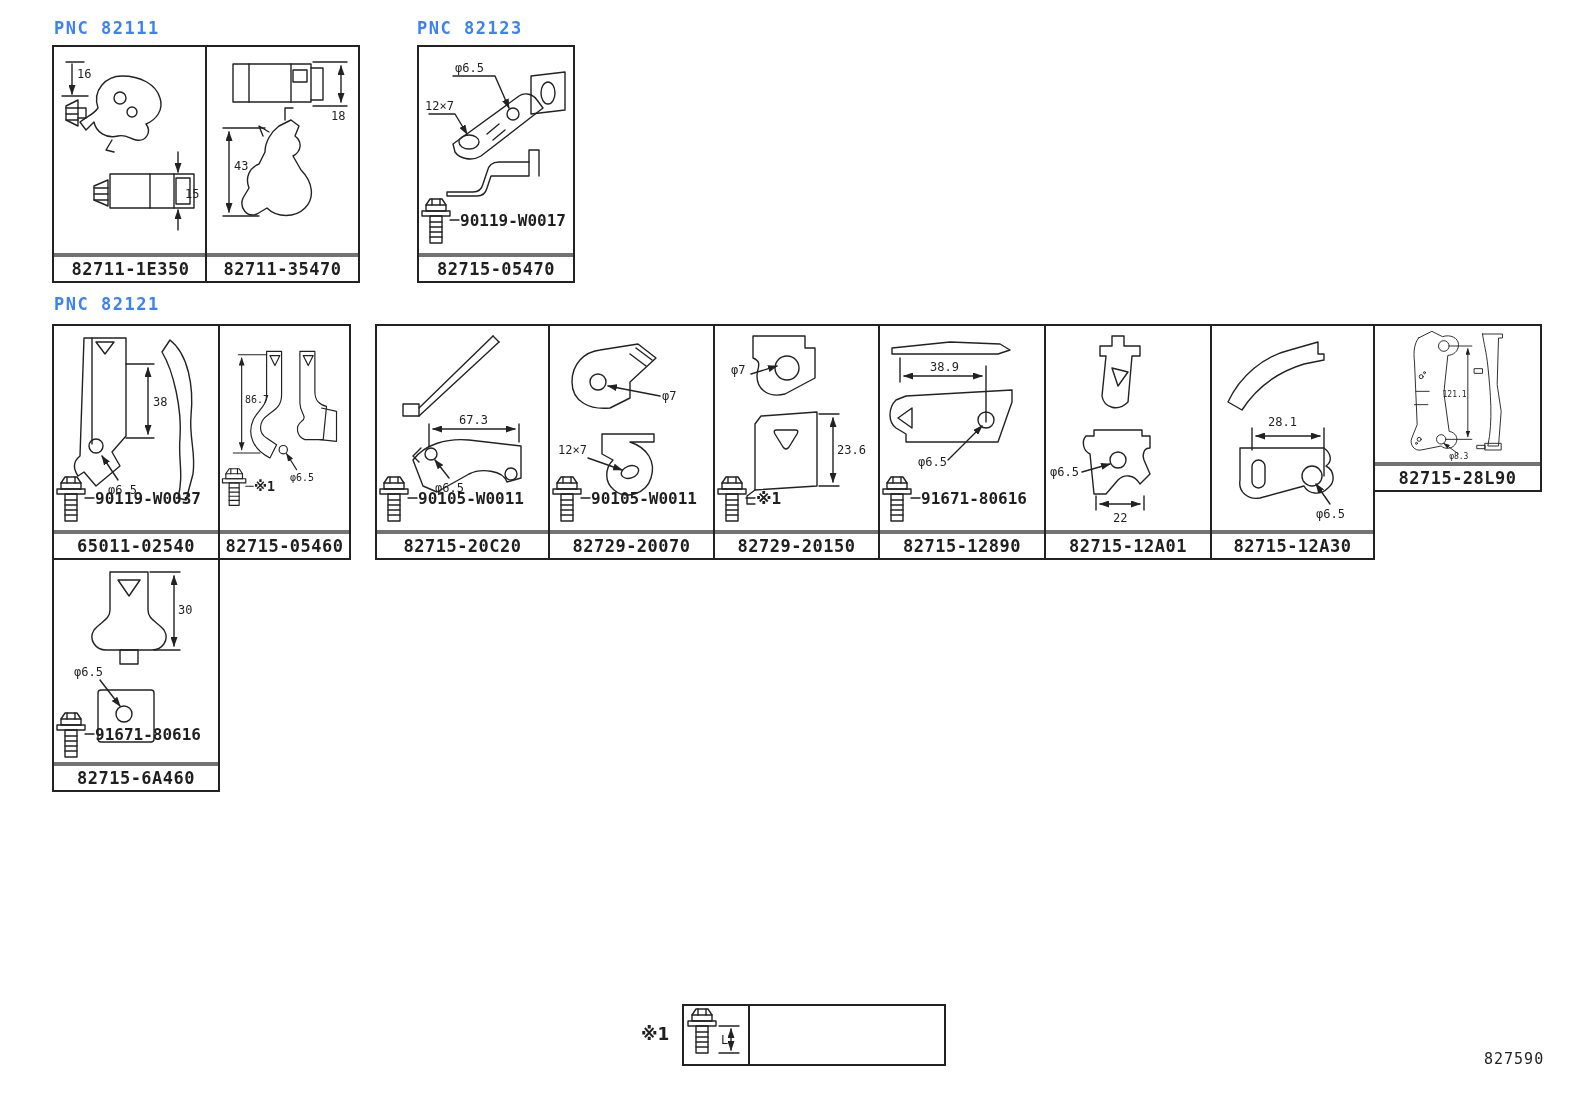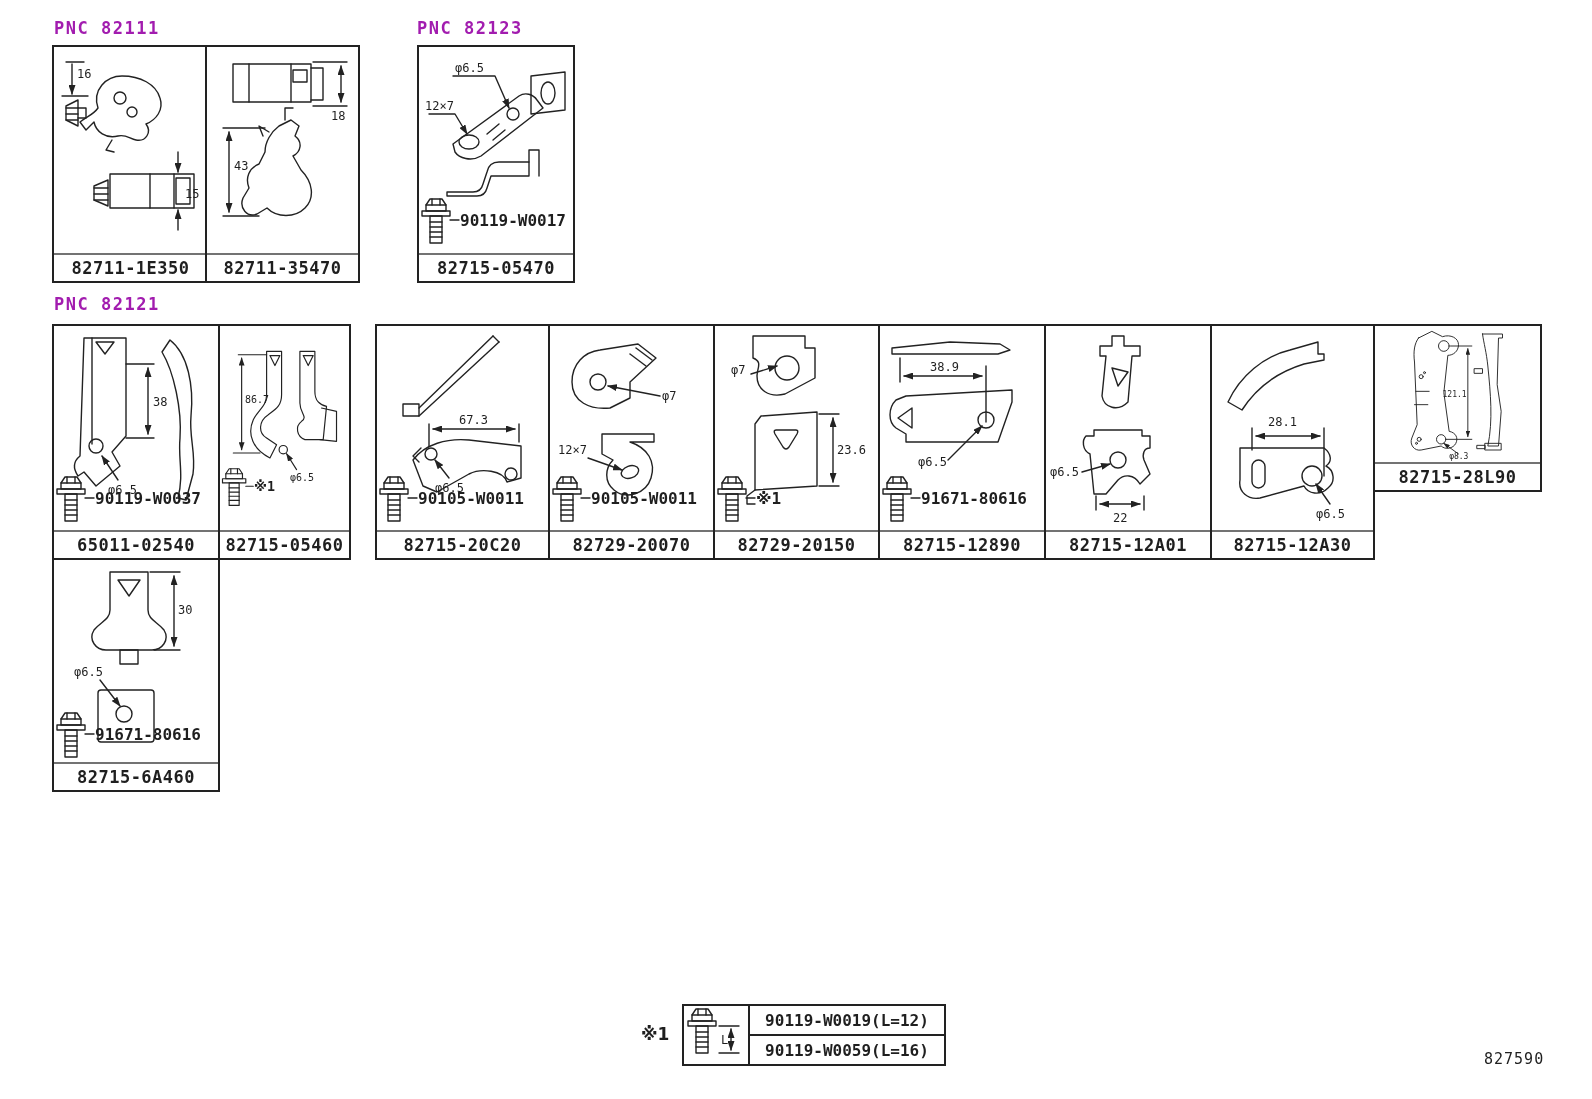--- a/index.html
+++ b/index.html
@@ -1,25 +1,25 @@
 <!DOCTYPE html>
 <html><head>
 <meta charset="utf-8">
 <style>
   * { margin:0; padding:0; box-sizing:border-box; }
   html,body { background:#fff; }
   body { width:1592px; height:1099px; position:relative; font-family:"DejaVu Sans Mono", monospace; color:#1f1f1f; }
   #canvas { position:absolute; left:0; top:0; width:1592px; height:1099px; background:#fff; overflow:hidden; }
 
-  .pnc-label { position:absolute; font:600 17px "DejaVu Sans Mono", monospace; letter-spacing:1.5px; color:#a21caf; white-space:nowrap; }
+  .pnc-label { position:absolute; font:600 17px "DejaVu Sans Mono", monospace; letter-spacing:1.5px; color:#3b82f6; white-space:nowrap; }
 
   .cell { position:absolute; border:2px solid #222; background:#fff; display:flex; flex-direction:column;justify-content:space-between; }
   .draw { position:relative; flex:1; overflow:hidden; }
   .draw svg { position:absolute; left:0; top:0; width:100%; height:100%; }
-  .band { height:28px; border-top:2px solid #737373; display:flex; align-items:center; justify-content:center;
+  .band { height:28px; border-top:4px solid #737373; display:flex; align-items:center; justify-content:center;
           font:bold 17px "DejaVu Sans Mono", monospace; letter-spacing:0.5px; white-space:nowrap; }
 
   svg path, svg line, svg rect, svg circle, svg ellipse, svg polyline {
     stroke:#222; stroke-width:1.4; fill:none; stroke-linecap:round; stroke-linejoin:round; }
   marker path { fill:#222; stroke:none; }
   svg text { stroke:none; fill:#1f1f1f; }
   svg text.dim { font:12px "DejaVu Sans Mono", monospace; }
   svg text.fast { font:bold 16px "DejaVu Sans Mono","DejaVu Sans", monospace; }
 
   .note-marker { position:absolute; font:bold 17px "DejaVu Sans","DejaVu Sans Mono", sans-serif; }
@@ -486,21 +486,17 @@
   <div class="note-table" style="left:682px;top:1004px;width:264px;height:62px">
     <div class="note-bolt-cell">
       <svg viewBox="0 0 62 58" preserveAspectRatio="xMidYMid meet">
         <use href="#boltsym" x="2" y="2"></use>
         <line x1="34" y1="20" x2="54" y2="20"></line>
         <line x1="34" y1="47" x2="54" y2="47"></line>
         <line x1="46" y1="23" x2="46" y2="44" marker-start="url(#arr)" marker-end="url(#arr)"></line>
         <text class="dim" x="36" y="38">L</text>
       </svg>
     </div>
-    <div class="note-rows">
-      <div class="note-row">90119-W0019(L=12)</div>
-      <div class="note-row">90119-W0059(L=16)</div>
-    </div>
   </div>
 
   <div class="fig-number" style="left:1484px;top:1050px">827590</div>
 
 </div>
 
 </body></html>

